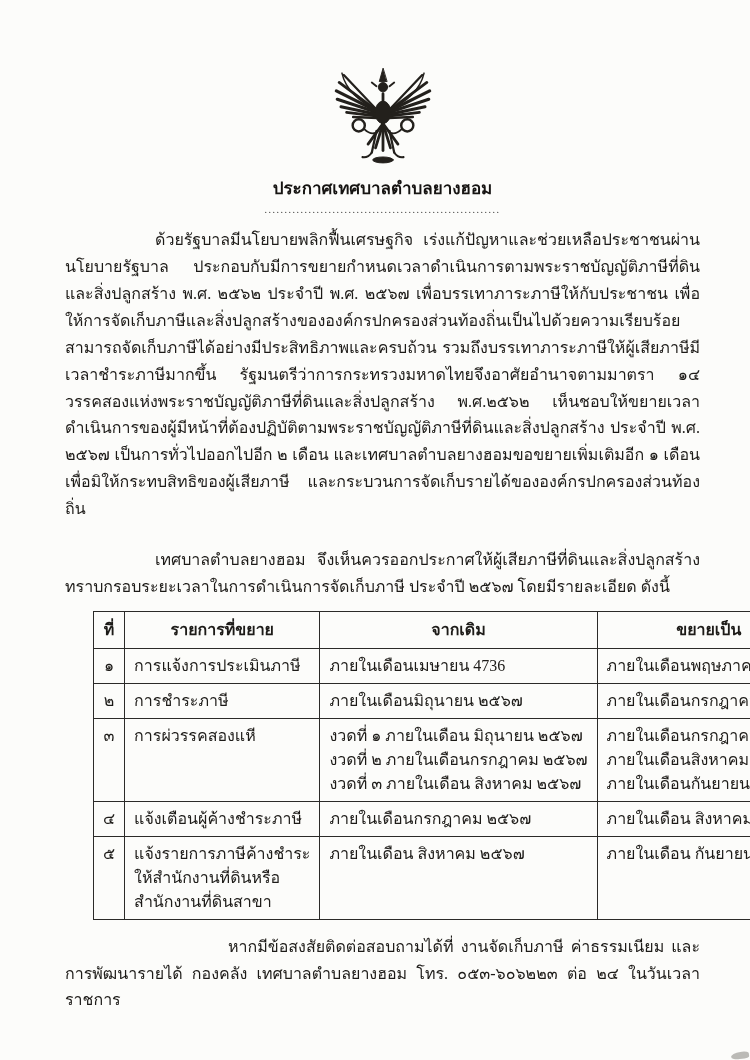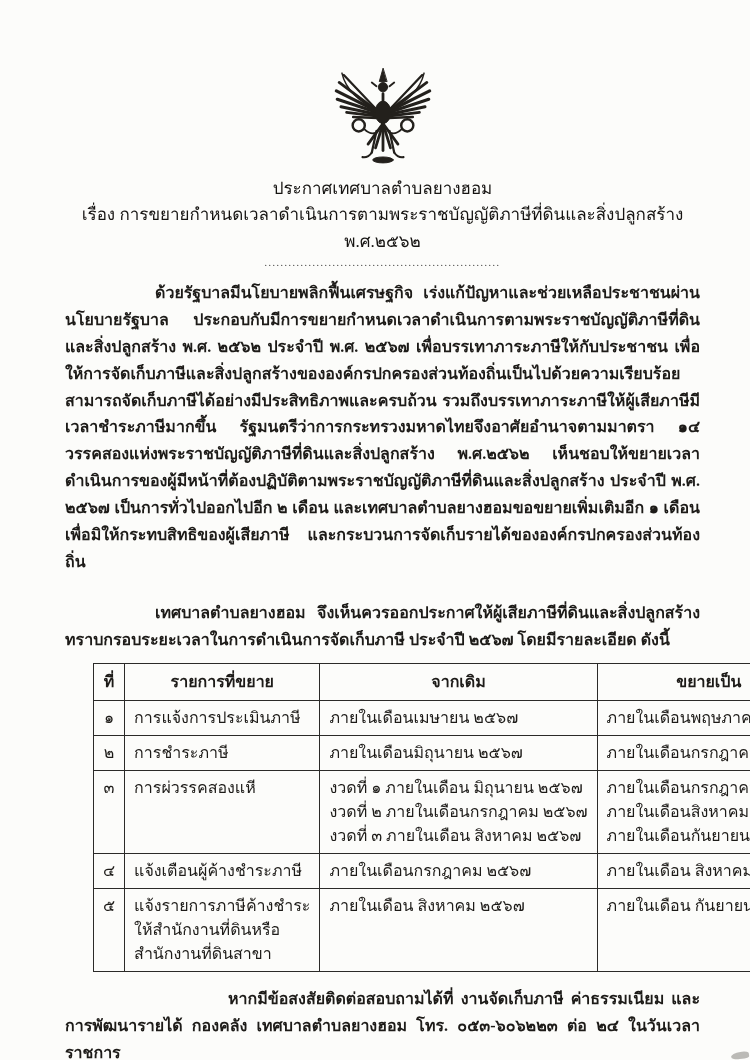--- a/index.html
+++ b/index.html
@@ -8,29 +8,29 @@
     width:750px;height:1060px;
     margin:0 auto;
     background:#fcfcfa;
     overflow:hidden;
     font-family:"Liberation Serif","DejaVu Sans",serif;
     color:#1d1b18;
   }
   .content{padding:0 50px 0 65px;}
   .emblem{width:112px;height:110px;margin:62px auto 4px auto;display:block;}
   .title{
-    text-align:center;font-weight:normal;font-size:17px;line-height:1.55;
+    text-align:center;font-weight:bold;font-size:17px;line-height:1.55;
     color:#161412;
   }
   .dots{
     text-align:center;font-size:10px;letter-spacing:1.5px;color:#3a3a38;
     margin-top:3px;line-height:1;
   }
   .para{
-    font-size:16px;line-height:1.68;text-align:justify;margin:0;font-weight:bold;
+    font-size:16px;line-height:1.68;text-align:justify;margin:0;
   }
   .p1{margin-top:12px;text-indent:90px;}
   .p2{margin-top:24px;text-indent:90px;}
   .contact{margin-top:14px;text-indent:163px;}
   table.sched{
     border-collapse:collapse;margin:10px 0 0 28px;
     font-size:16px;line-height:1.5;table-layout:fixed;
   }
   table.sched th,table.sched td{
     border:1.6px solid #2b2a28;padding:5px 9px;vertical-align:top;
@@ -91,21 +91,20 @@
         <path d="M60,62 L76,84" stroke-width="3"></path>
 
         <path d="M53,70 L48,93 M67,70 L72,93" stroke-width="2.4"></path>
         <path d="M48,93 q-4,6 -10,5 M72,93 q4,6 10,5" stroke-width="2.2"></path>
 
         <ellipse cx="60" cy="101" rx="11" ry="3.2" fill="#23201c"></ellipse>
       </g>
     </svg>
 
     <div class="title">ประกาศเทศบาลตำบลยางฮอม</div>
-    <div class="title">เรื่อง  การขยายกำหนดเวลาดำเนินการตามพระราชบัญญัติภาษีที่ดินและสิ่งปลูกสร้าง พ.ศ.๒๕๖๒</div>
     <div class="dots">...........................................................</div>
 
     <p class="para p1">ด้วยรัฐบาลมีนโยบายพลิกฟื้นเศรษฐกิจ เร่งแก้ปัญหาและช่วยเหลือประชาชนผ่านนโยบายรัฐบาล ประกอบกับมีการขยายกำหนดเวลาดำเนินการตามพระราชบัญญัติภาษีที่ดินและสิ่งปลูกสร้าง พ.ศ. ๒๕๖๒ ประจำปี พ.ศ. ๒๕๖๗ เพื่อบรรเทาภาระภาษีให้กับประชาชน เพื่อให้การจัดเก็บภาษีและสิ่งปลูกสร้างขององค์กรปกครองส่วนท้องถิ่นเป็นไปด้วยความเรียบร้อย สามารถจัดเก็บภาษีได้อย่างมีประสิทธิภาพและครบถ้วน รวมถึงบรรเทาภาระภาษีให้ผู้เสียภาษีมีเวลาชำระภาษีมากขึ้น รัฐมนตรีว่าการกระทรวงมหาดไทยจึงอาศัยอำนาจตามมาตรา ๑๔ วรรคสองแห่งพระราชบัญญัติภาษีที่ดินและสิ่งปลูกสร้าง พ.ศ.๒๕๖๒ เห็นชอบให้ขยายเวลาดำเนินการของผู้มีหน้าที่ต้องปฏิบัติตามพระราชบัญญัติภาษีที่ดินและสิ่งปลูกสร้าง ประจำปี พ.ศ. ๒๕๖๗  เป็นการทั่วไปออกไปอีก ๒ เดือน  และเทศบาลตำบลยางฮอมขอขยายเพิ่มเติมอีก ๑ เดือน เพื่อมิให้กระทบสิทธิของผู้เสียภาษี และกระบวนการจัดเก็บรายได้ขององค์กรปกครองส่วนท้องถิ่น</p>
     <p class="para p2">เทศบาลตำบลยางฮอม จึงเห็นควรออกประกาศให้ผู้เสียภาษีที่ดินและสิ่งปลูกสร้างทราบกรอบระยะเวลาในการดำเนินการจัดเก็บภาษี ประจำปี ๒๕๖๗ โดยมีรายละเอียด ดังนี้</p>
 
     <table class="sched">
       <colgroup>
         <col style="width:40px">
           <col style="width:153px">
           <col style="width:206px">
@@ -121,21 +120,21 @@
       </thead>
       <tbody id="table-body">
           <tr>
             <td class="c-no">
               <div class="cell-line">๑</div>
             </td>
             <td>
               <div class="cell-line">การแจ้งการประเมินภาษี</div>
             </td>
             <td>
-              <div class="cell-line">ภายในเดือนเมษายน ๒๕๖๗</div>
+              <div class="cell-line">ภายในเดือนเมษายน 4736</div>
             </td>
             <td>
               <div class="cell-line">ภายในเดือนพฤษภาคม ๒๕๖๗</div>
             </td>
           </tr>
           <tr>
             <td class="c-no">
               <div class="cell-line">๒</div>
             </td>
             <td>

